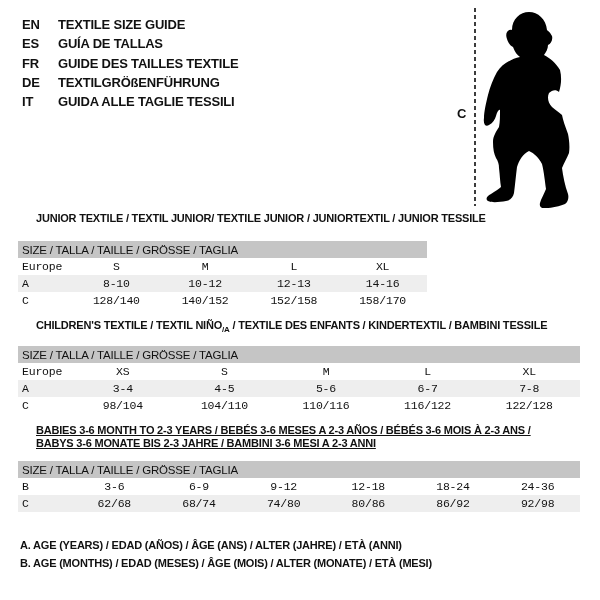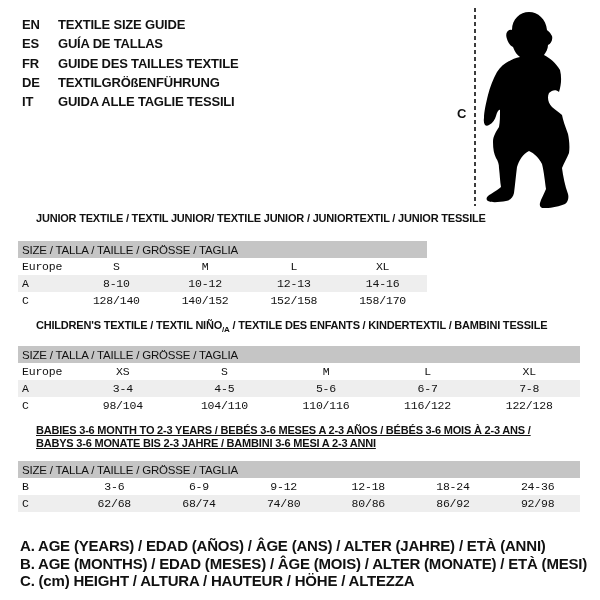--- a/index.html
+++ b/index.html
@@ -33,21 +33,21 @@
   table.sizes{border-collapse:collapse;table-layout:fixed;width:100%;font-size:11.5px;letter-spacing:-0.2px;}
   table.sizes td{height:17px;padding:0;text-align:center;vertical-align:middle;font-family:Liberation Mono, monospace;}
   table.sizes td.lbl{text-align:left;padding-left:4px;}
   table.sizes tr:nth-child(even){background:#eeeeee;}
   .w-t1{width:409px;} .w-full{width:562px;}
   .t1-title{top:212px;} .t1-wrap{top:241px;}
   .t2-title{top:319px;} .t2-wrap{top:346px;}
   .t3-title{top:424px;text-decoration:underline;} .t3-wrap{top:461px;}
 
   
-  .notes{position:absolute;left:20px;top:537px;font-weight:bold;font-size:15px;letter-spacing:-0.2px;}
+  .notes{position:absolute;left:20px;top:537px;font-weight:bold;font-size:11px;letter-spacing:-0.2px;}
   .note-line{line-height:17.5px;white-space:nowrap;}
 </style>
 </head>
 <body>
 
 <div class="canvas">
 
   <div class="lang-block">
     <div class="lang-row">
       <span class="lang-code">EN</span><span>TEXTILE SIZE GUIDE</span>
@@ -227,16 +227,15 @@
         <td>86/92</td>
         <td>92/98</td>
       </tr>
     </tbody>
       </table>
   </div>
 
   <div class="notes">
     <div class="note-line">A. AGE (YEARS) / EDAD (AÑOS) / ÂGE (ANS) / ALTER (JAHRE) / ETÀ (ANNI)</div>
     <div class="note-line">B. AGE (MONTHS) / EDAD (MESES) / ÂGE (MOIS) / ALTER (MONATE) / ETÀ (MESI)</div>
-    <div class="note-line">C. (cm) HEIGHT / ALTURA / HAUTEUR / HÖHE / ALTEZZA</div>
   </div>
 
 </div>
 
 </body></html>

